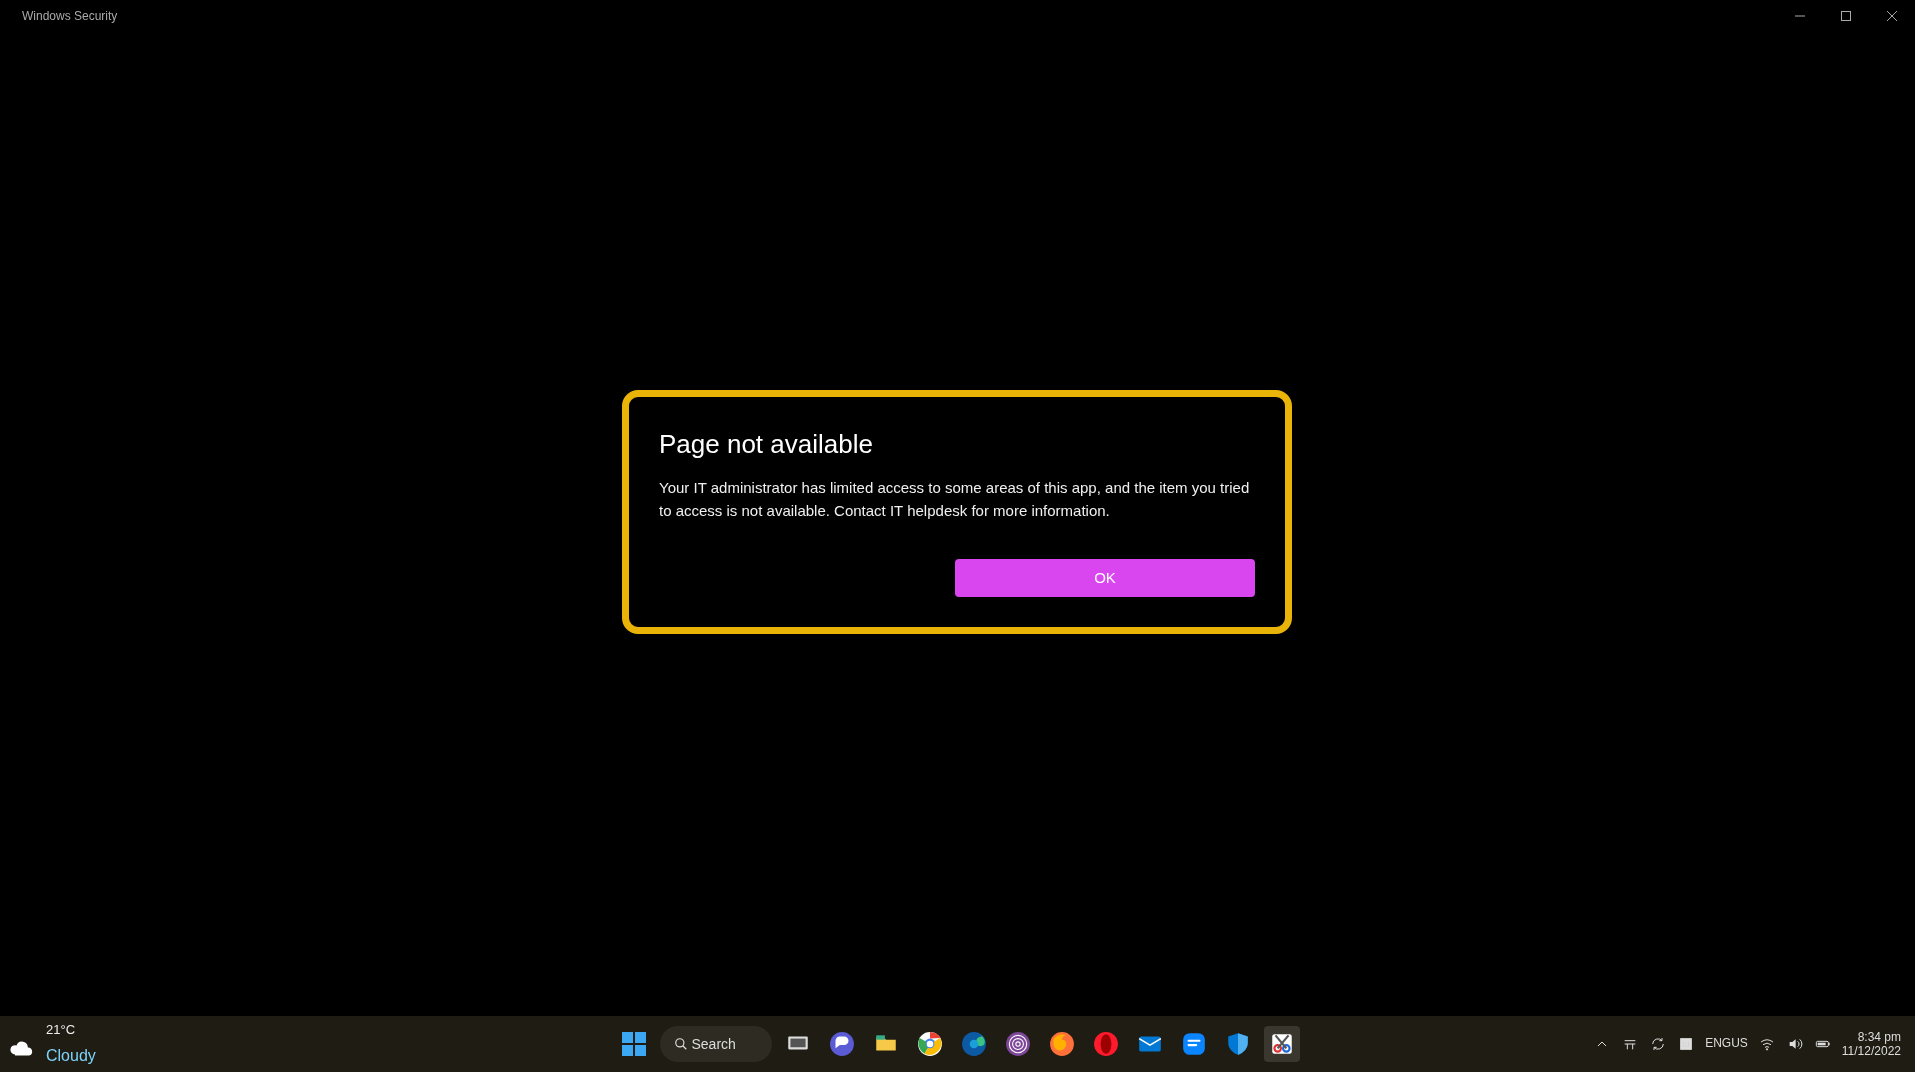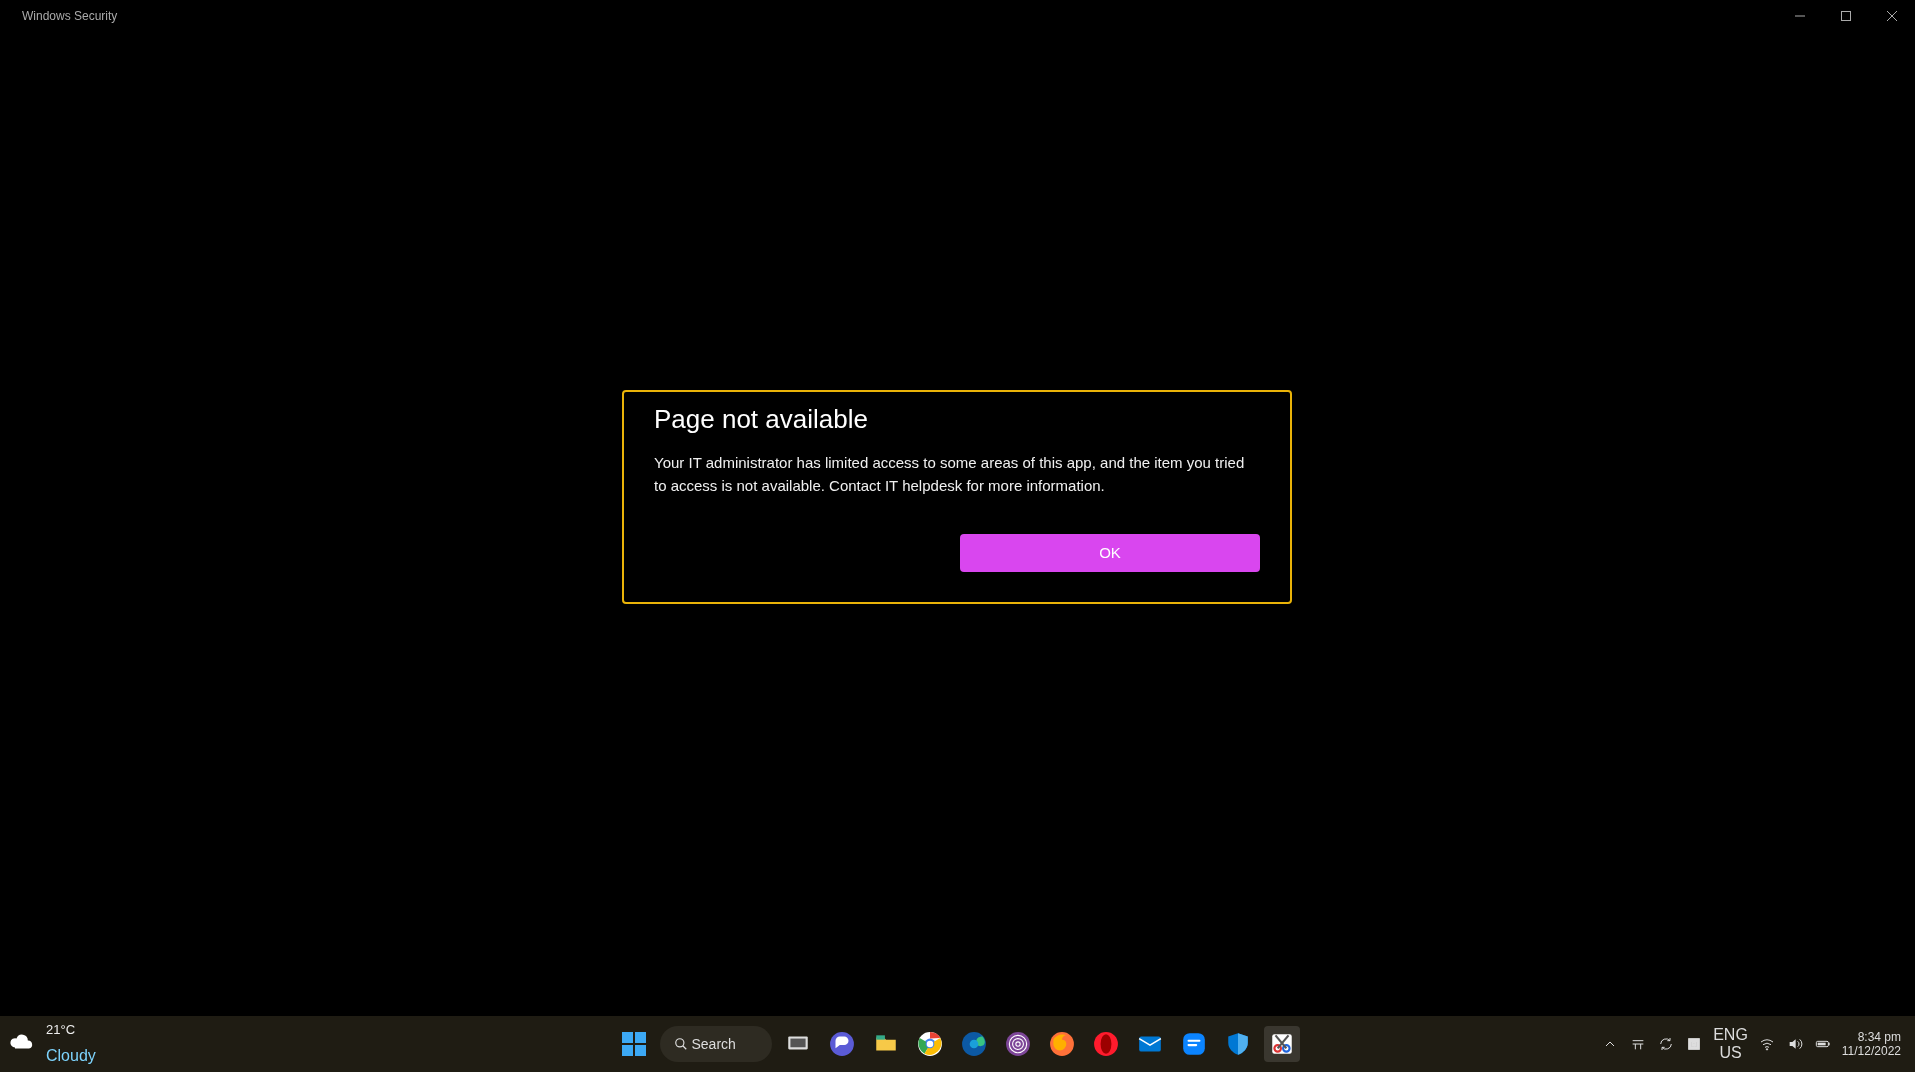--- a/index.html
+++ b/index.html
@@ -38,24 +38,24 @@
   color: #aaa;
 }
 .win-controls svg { width: 10px; height: 10px; stroke: #aaa; fill: none; stroke-width: 1; }
 
 
 .dialog {
   position: absolute;
   left: 622px;
   top: 390px;
   width: 670px;
-  border: 2px solid #eab308;
-  border-radius: 4px;
+  border: 7px solid #eab308;
+  border-radius: 16px;
   background: #000;
-  padding: 12px 30px 30px 30px;
+  padding: 32px 30px 30px 30px;
 }
 .dialog h1 {
   font-size: 26px;
   font-weight: 400;
   margin-bottom: 16px;
 }
 .dialog p {
   font-size: 15px;
   line-height: 1.55;
   color: #f0f0f0;
@@ -79,21 +79,21 @@
   position: absolute;
   left: 0; right: 0; bottom: 0;
   height: 56px;
   background: #1f1c13;
   display: flex;
   align-items: center;
   padding: 0 8px;
 }
 .taskbar .left {
   display: flex;
-  align-items: center;
+  align-items: flex-end;
   gap: 10px;
   min-width: 240px;
 }
 .weather-icon {
   width: 28px; height: 28px;
   display:flex; align-items:center; justify-content:center;
 }
 .weather-text { display:flex; flex-direction:column; line-height:1.1; }
 .weather-text .temp { font-size: 13px; color:#eee; }
 .weather-text .desc { font-size: 16px; color:#7dd3fc;margin-top:10px; }
@@ -142,21 +142,21 @@
 .app-icon svg { width: 26px; height: 26px; }
 
 .taskbar .right {
   margin-left:auto;
   display:flex;
   align-items:center;
   gap:10px;
 }
 .tray-icon { width:18px; height:18px; display:flex;align-items:center;justify-content:center; }
 .tray-icon svg { width:16px;height:16px;stroke:#ddd;fill:none;stroke-width:1.5;}
-.lang { display:flex; flex-direction:column; align-items:center; font-size:16px; color:#ddd; line-height:1.1;}
+.lang { display:flex; flex-direction:row; align-items:center; font-size:12px; color:#ddd; line-height:1.1;}
 .clock { display:flex; flex-direction:column; align-items:flex-end; font-size:12px; color:#ddd; line-height:1.2; padding-right:6px;}
 </style>
 </head>
 <body>
 
 <div class="titlebar">
   <div class="title">Windows Security</div>
   <div class="win-controls">
     <div class="ctrl">
       <svg viewBox="0 0 10 10">

